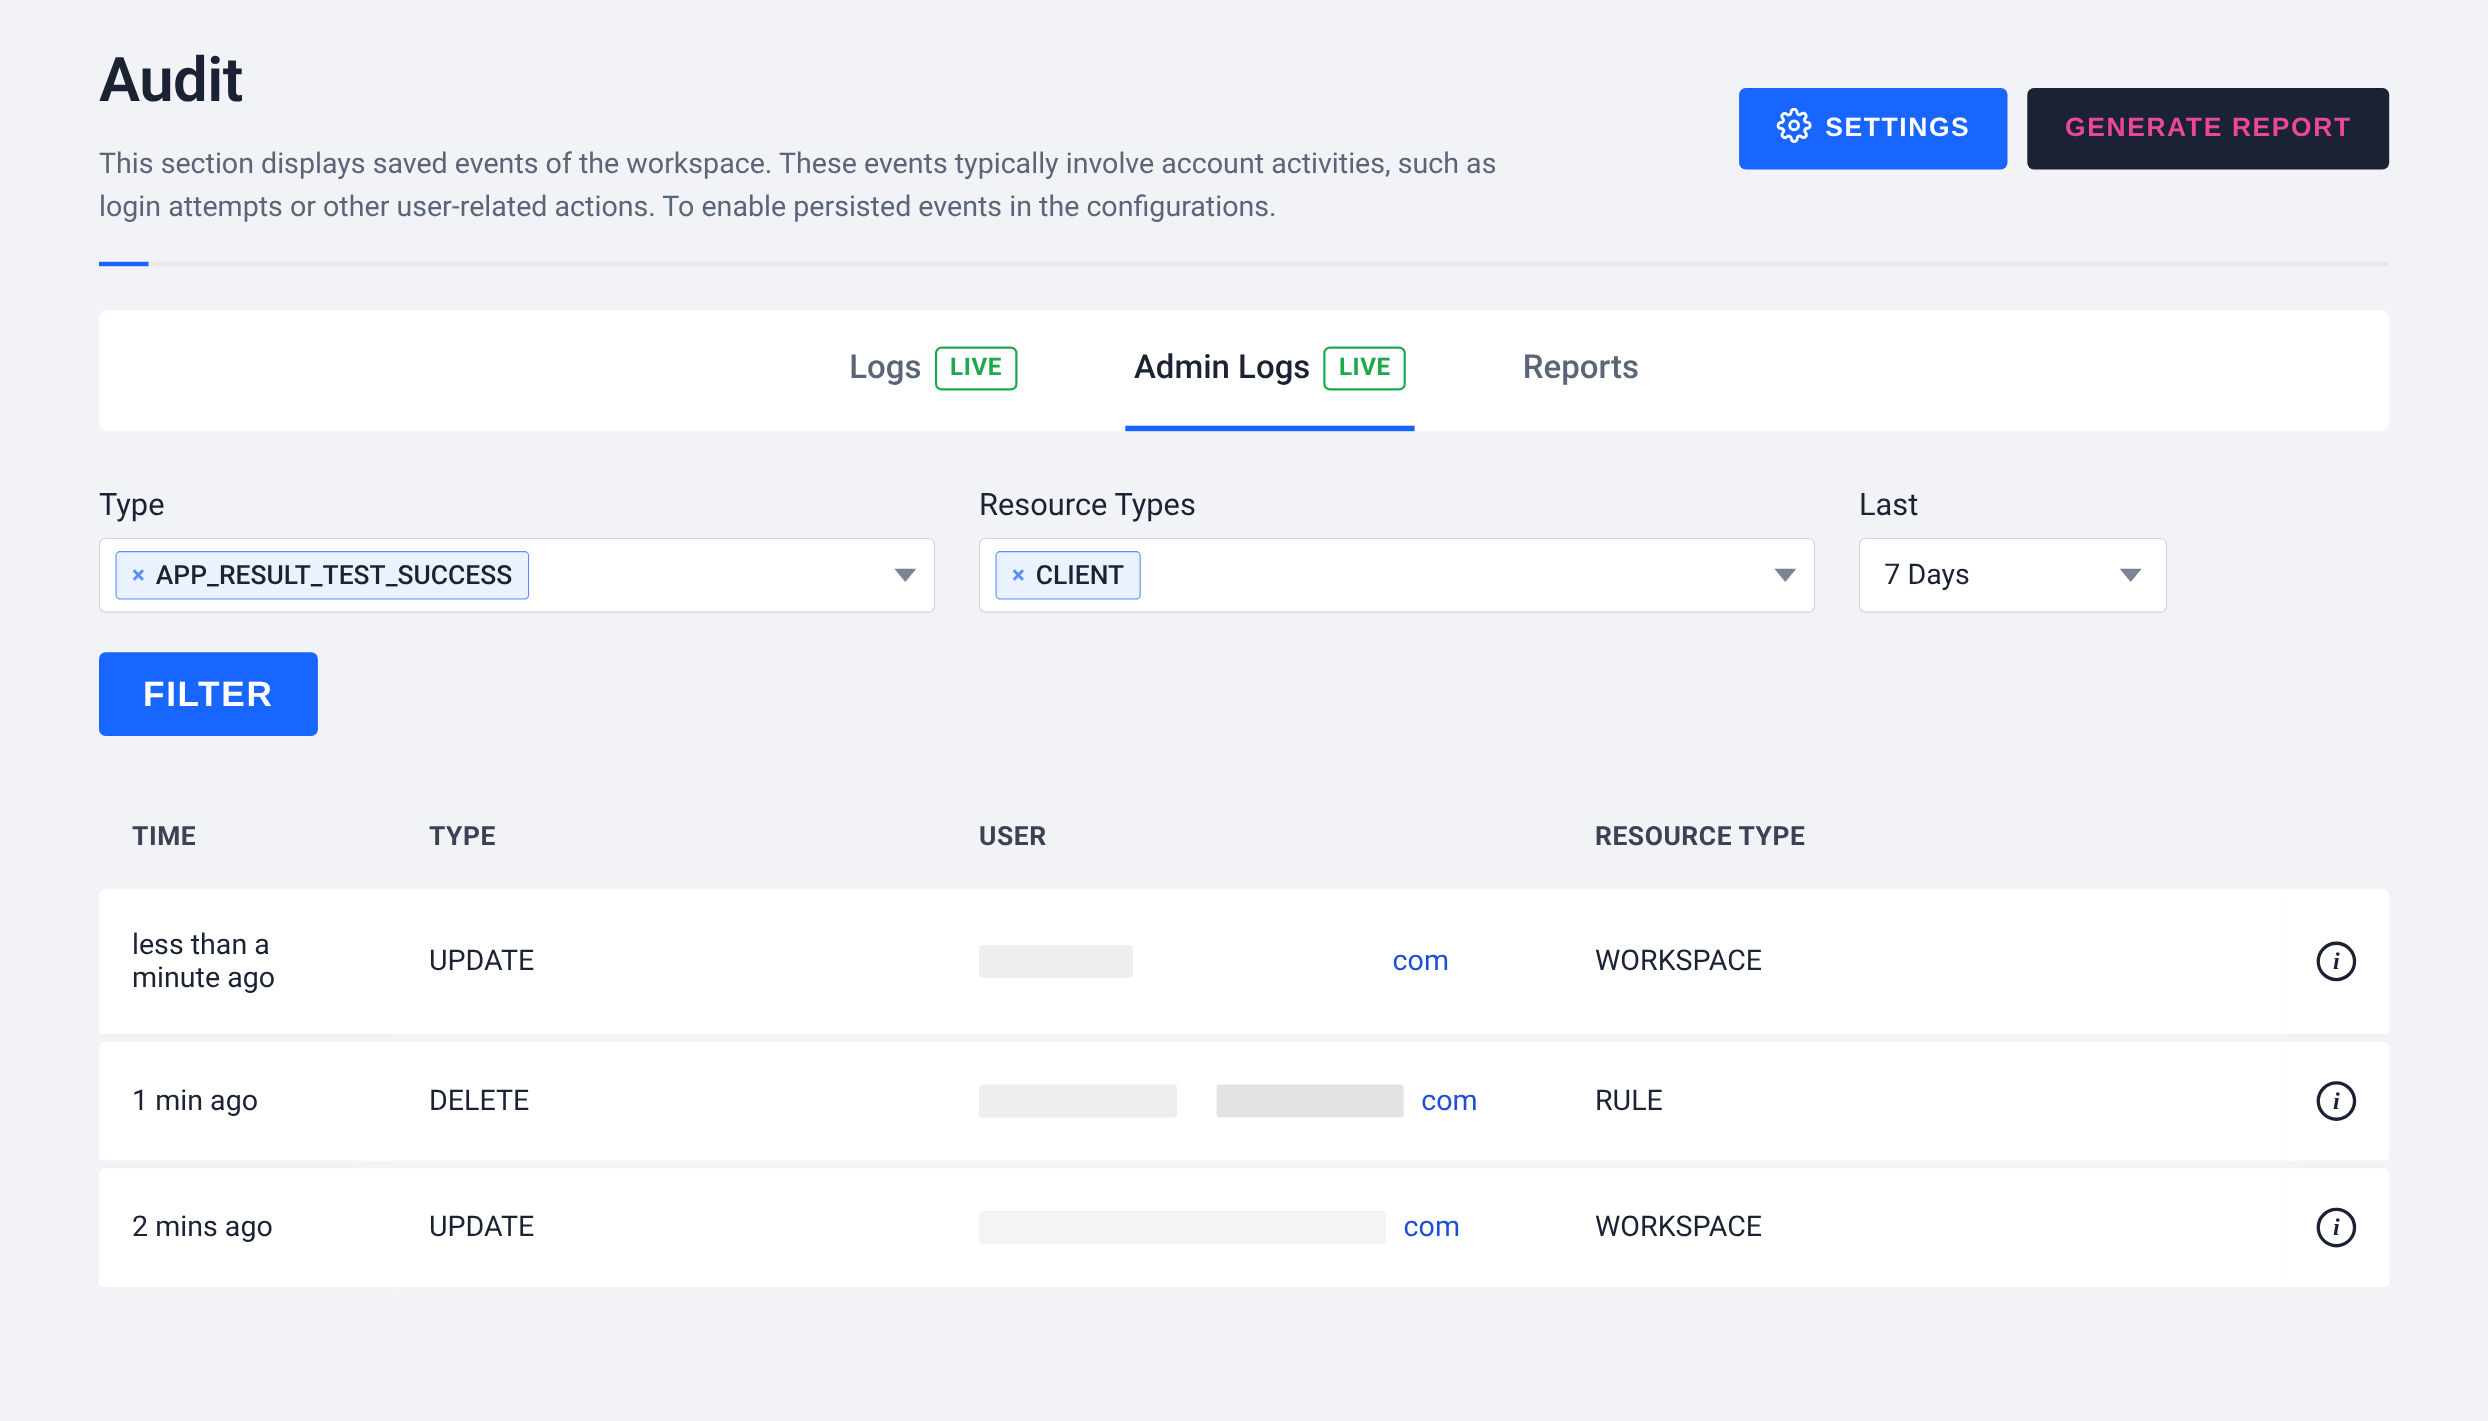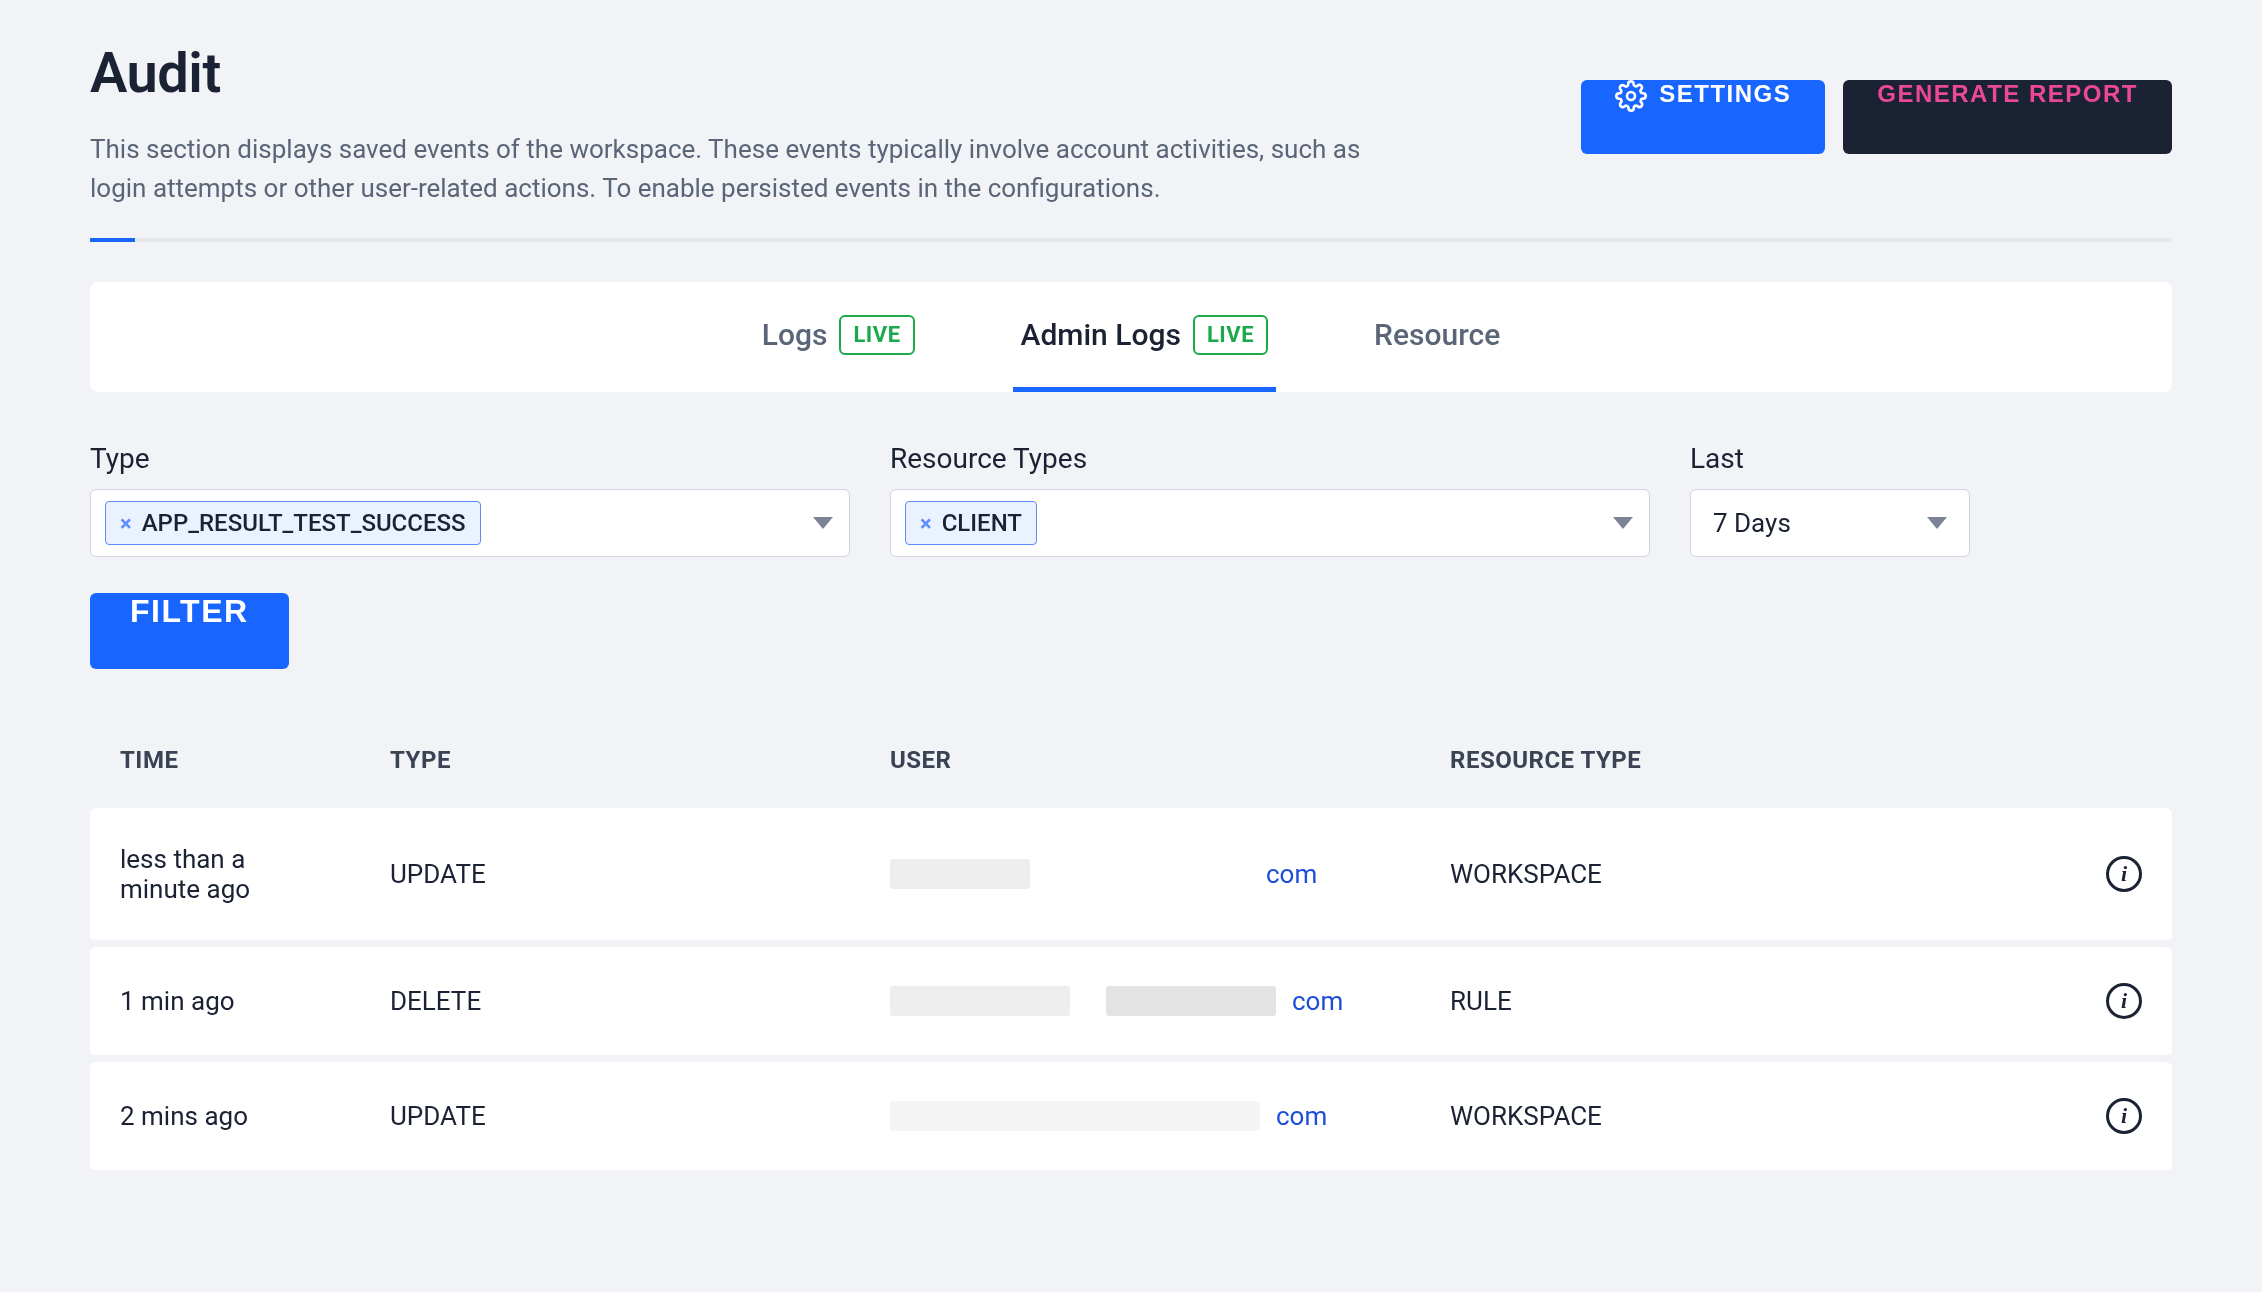--- a/index.html
+++ b/index.html
@@ -28,20 +28,21 @@
   }
   .page-desc {
     font-size: 26px;
     line-height: 1.5;
     color: #5b6578;
     max-width: 1300px;
   }
   .header-right { display: flex; gap: 18px; margin-top: 40px; }
   .btn {
     display: inline-flex;
+    align-items: center;
     justify-content: center;
     gap: 12px;
     height: 74px;
     padding: 0 34px;
     font-size: 24px;
     font-weight: 700;
     letter-spacing: 1.5px;
     border: none;
     border-radius: 6px;
     cursor: pointer;
@@ -235,21 +236,21 @@
 <div class="tabs">
   <div class="tab">
     <span>Logs</span>
     <span class="live-badge">LIVE</span>
   </div>
   <div class="tab active">
     <span>Admin Logs</span>
     <span class="live-badge">LIVE</span>
   </div>
   <div class="tab">
-    <span>Resource</span>
+    <span>Reports</span>
   </div>
 </div>
 
 <div class="filters">
   <div class="filter-col type">
     <div class="filter-label">Type</div>
     <div class="select-box">
       <div class="chips">
         <span class="chip">
           <span class="chip-x">×</span>

